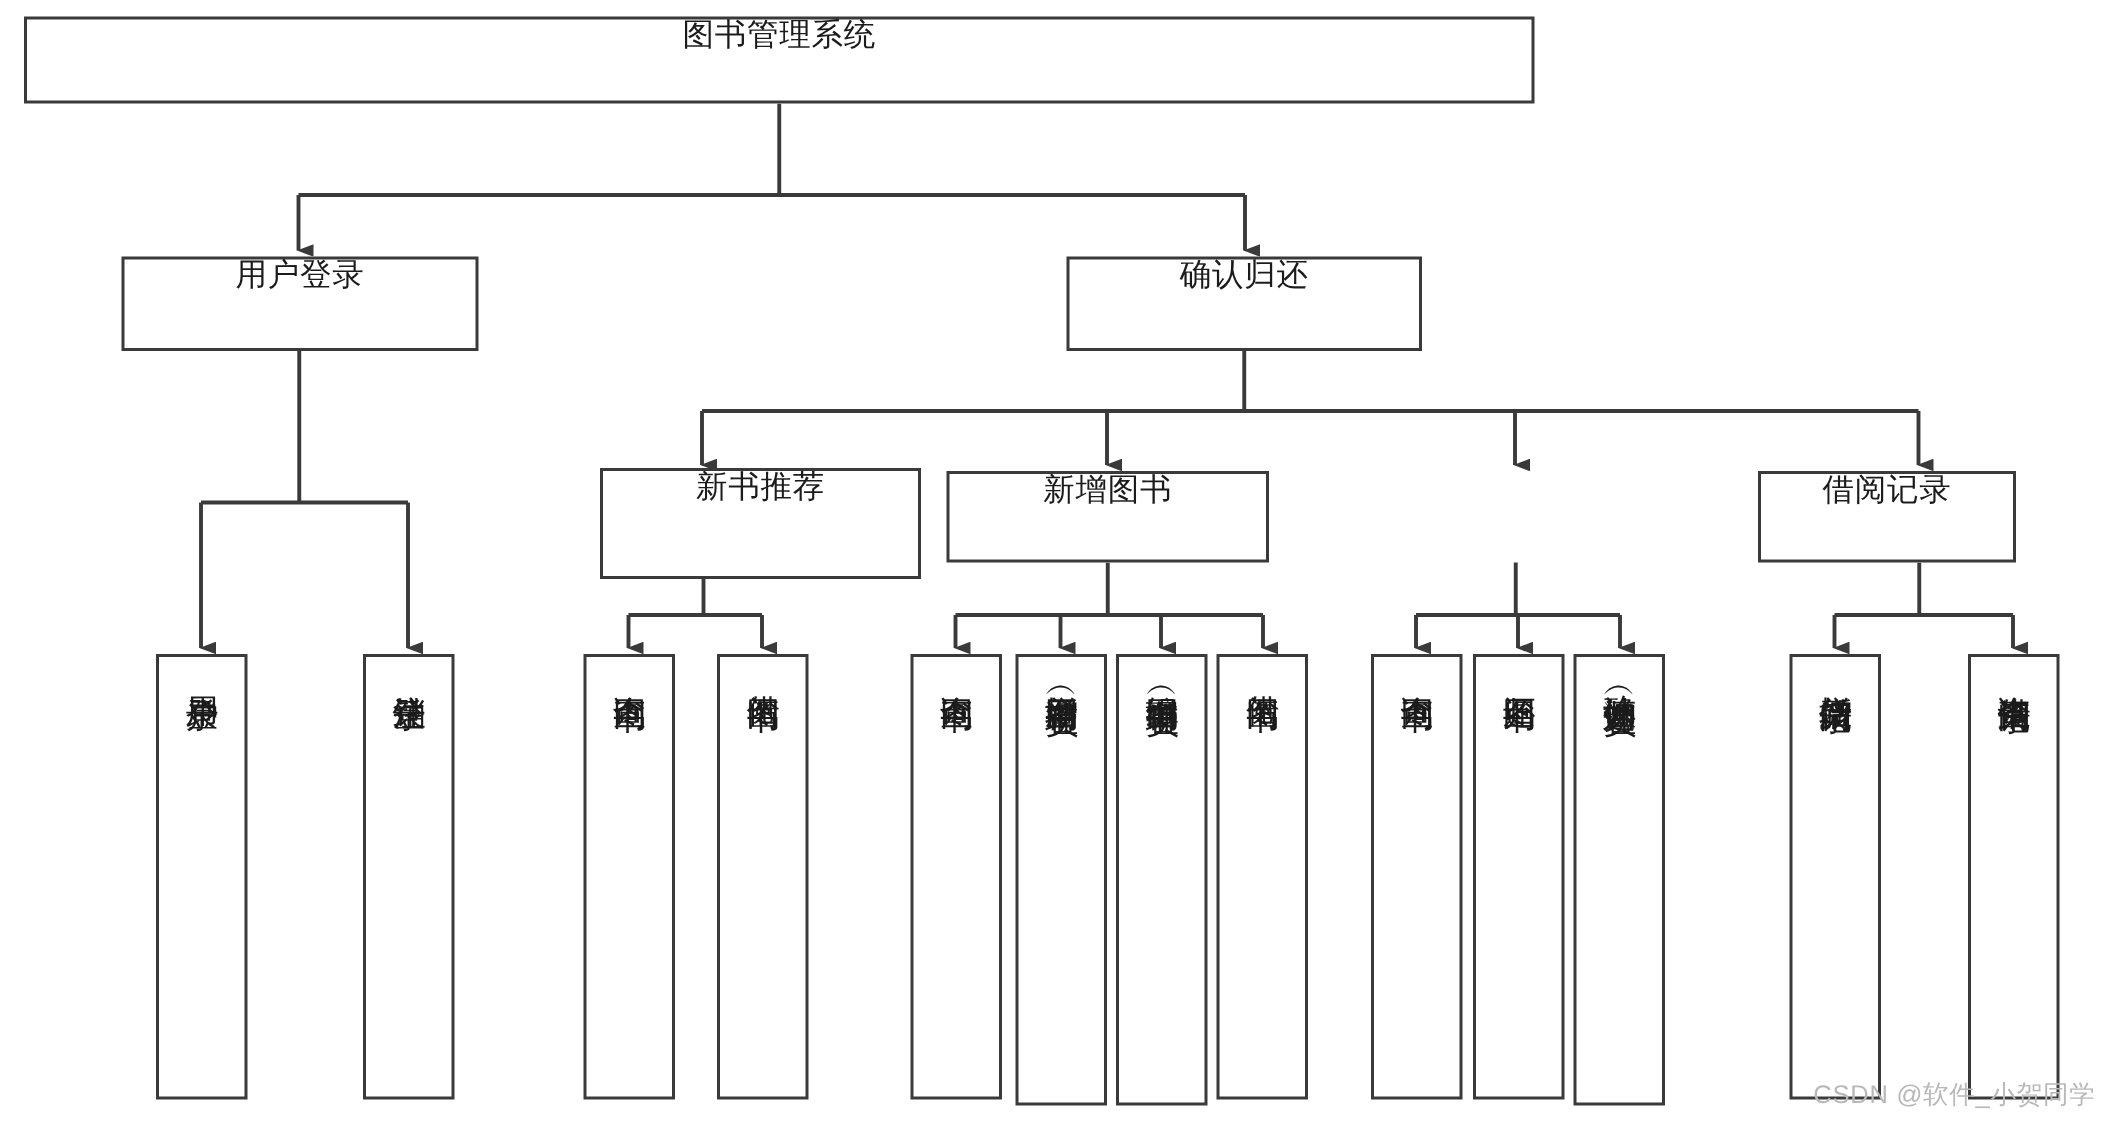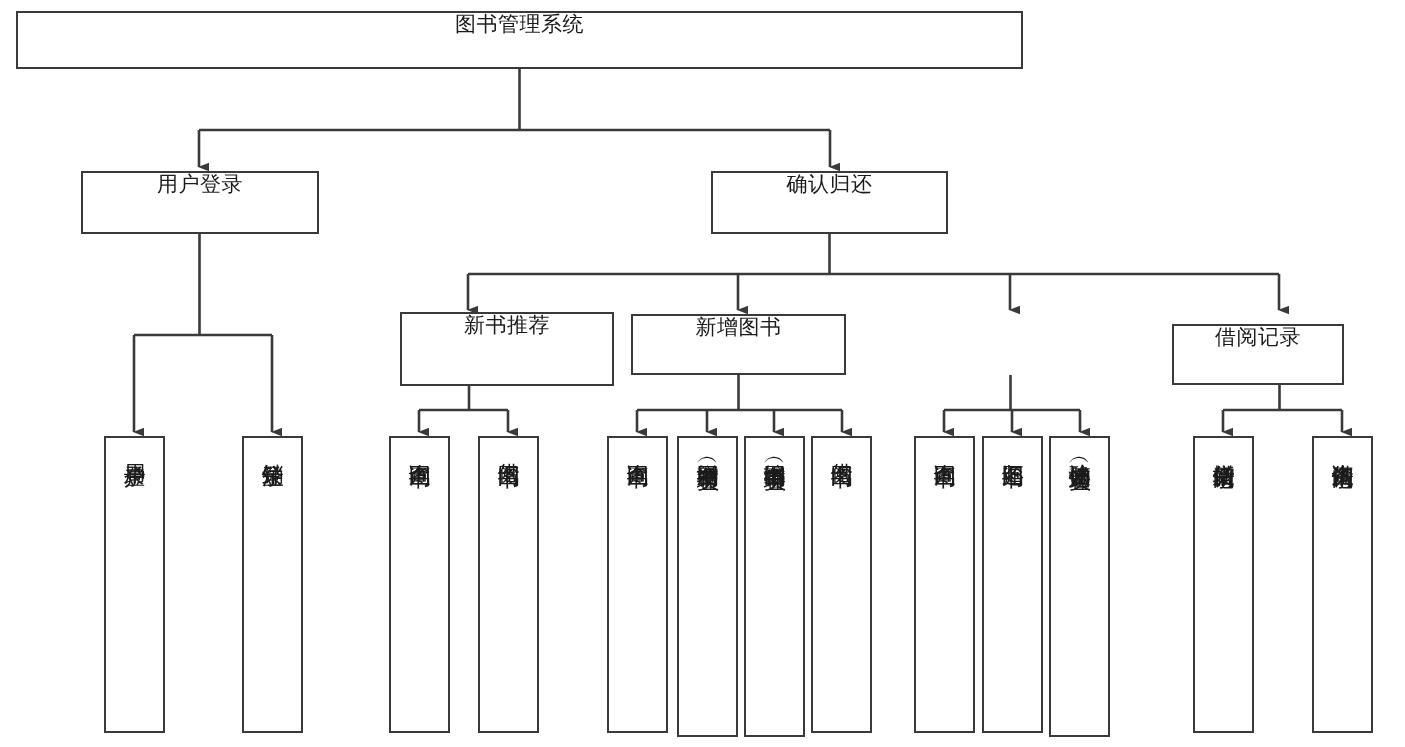--- a/index.html
+++ b/index.html
@@ -129,21 +129,21 @@
   <div class="node horiz" style="left:711px; top:171px; width:237px; height:63px;">
     <span class="node-label">确认归还</span>
   </div>
 
   <div class="node horiz" style="left:362px; top:312px; width:214px; height:74px;margin-left:38px;">
     <span class="node-label">新书推荐</span>
   </div>
   <div class="node horiz" style="left:631px; top:314px; width:215px; height:61px;">
     <span class="node-label">新增图书</span>
   </div>
-  <div class="node horiz" style="left:1172px; top:324px; width:172px; height:61px;">
+  <div class="node horiz" style="left:1172px; top:314px; width:172px; height:61px;">
     <span class="node-label">借阅记录</span>
   </div>
 
   <div class="node vert" style="left:104px; top:436px; width:61px; height:297px;">
     <span class="node-label">用户登录</span>
   </div>
   <div class="node vert" style="left:242px; top:436px; width:61px; height:297px;">
     <span class="node-label">注销登录</span>
   </div>
   <div class="node vert" style="left:389px; top:436px; width:61px; height:297px;">
@@ -173,14 +173,15 @@
   <div class="node vert" style="left:1049px; top:436px; width:61px; height:301px;">
     <span class="node-label">确认归还（管理员）</span>
   </div>
   <div class="node vert" style="left:1193px; top:436px; width:61px; height:297px;">
     <span class="node-label">新增借阅记录</span>
   </div>
   <div class="node vert" style="left:1312px; top:436px; width:61px; height:297px;">
     <span class="node-label">查询借阅记录</span>
   </div>
 
+  <div id="watermark">CSDN @软件_小贺同学</div>
 
 </div>
 
 </body></html>

